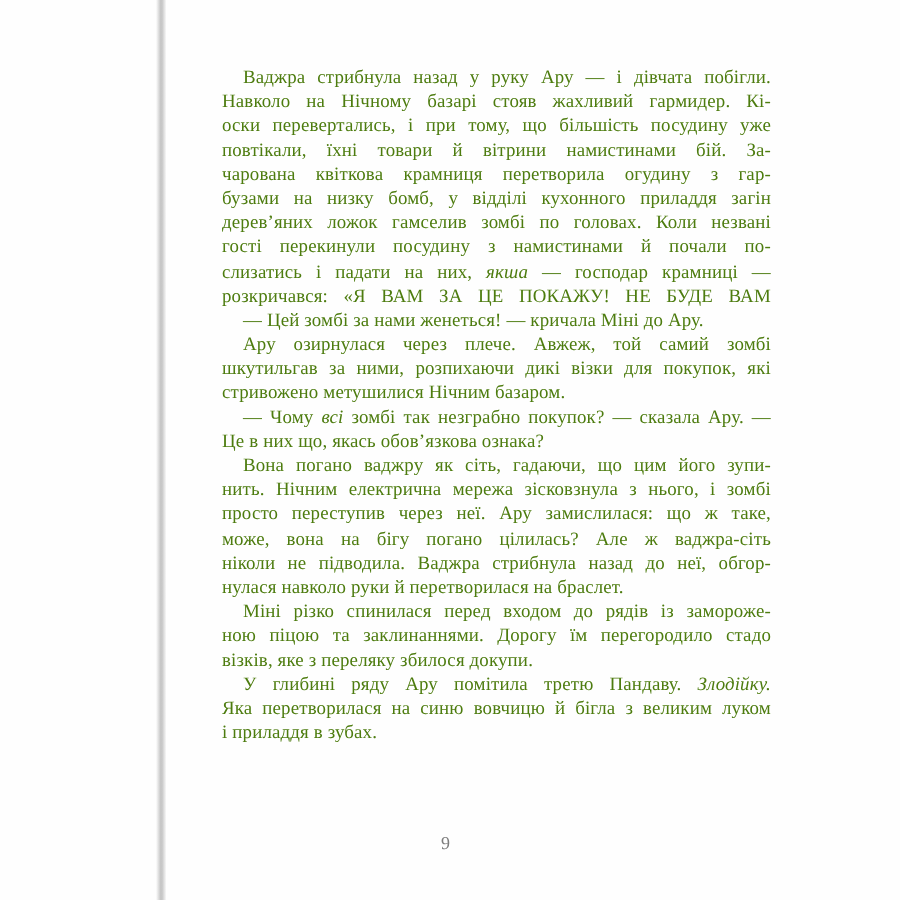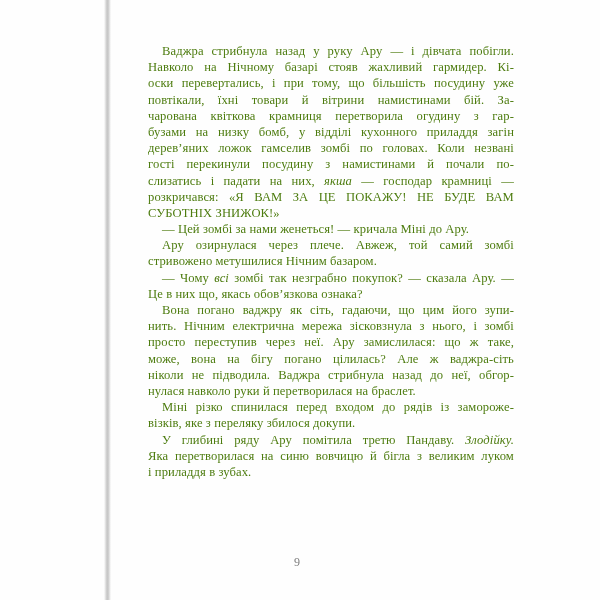--- a/index.html
+++ b/index.html
@@ -174,31 +174,41 @@
         <span>розкричався:</span>
         <span>«Я</span>
         <span>ВАМ</span>
         <span>ЗА</span>
         <span>ЦЕ</span>
         <span>ПОКАЖУ!</span>
         <span>НЕ</span>
         <span>БУДЕ</span>
         <span>ВАМ</span>
       </div>
-      <div class="line endline">СУБОТНІХ ЗНИЖОК!»</div>
       <div class="line indent endline">— Цей зомбі за нами женеться! — кричала Міні до Ару.</div>
       <div class="line indent">
         <span>Ару</span>
         <span>озирнулася</span>
         <span>через</span>
         <span>плече.</span>
         <span>Авжеж,</span>
         <span>той</span>
         <span>самий</span>
         <span>зомбі</span>
+      </div>
+      <div class="line">
+        <span>шкутильгав</span>
+        <span>за</span>
+        <span>ними,</span>
+        <span>розпихаючи</span>
+        <span>дикі</span>
+        <span>візки</span>
+        <span>для</span>
+        <span>покупок,</span>
+        <span>які</span>
       </div>
       <div class="line endline">стривожено метушилися Нічним базаром.</div>
       <div class="line indent">
         <span>—</span>
         <span>Чому</span>
         <span><em>всі</em></span>
         <span>зомбі</span>
         <span>так</span>
         <span>незграбно</span>
         <span>покупок?</span>
@@ -269,20 +279,30 @@
         <span>Міні</span>
         <span>різко</span>
         <span>спинилася</span>
         <span>перед</span>
         <span>входом</span>
         <span>до</span>
         <span>рядів</span>
         <span>із</span>
         <span>замороже-</span>
       </div>
+      <div class="line">
+        <span>ною</span>
+        <span>піцою</span>
+        <span>та</span>
+        <span>заклинаннями.</span>
+        <span>Дорогу</span>
+        <span>їм</span>
+        <span>перегородило</span>
+        <span>стадо</span>
+      </div>
       <div class="line endline">візків, яке з переляку збилося докупи.</div>
       <div class="line indent">
         <span>У</span>
         <span>глибині</span>
         <span>ряду</span>
         <span>Ару</span>
         <span>помітила</span>
         <span>третю</span>
         <span>Пандаву.</span>
         <span><em>Злодійку.</em></span>

